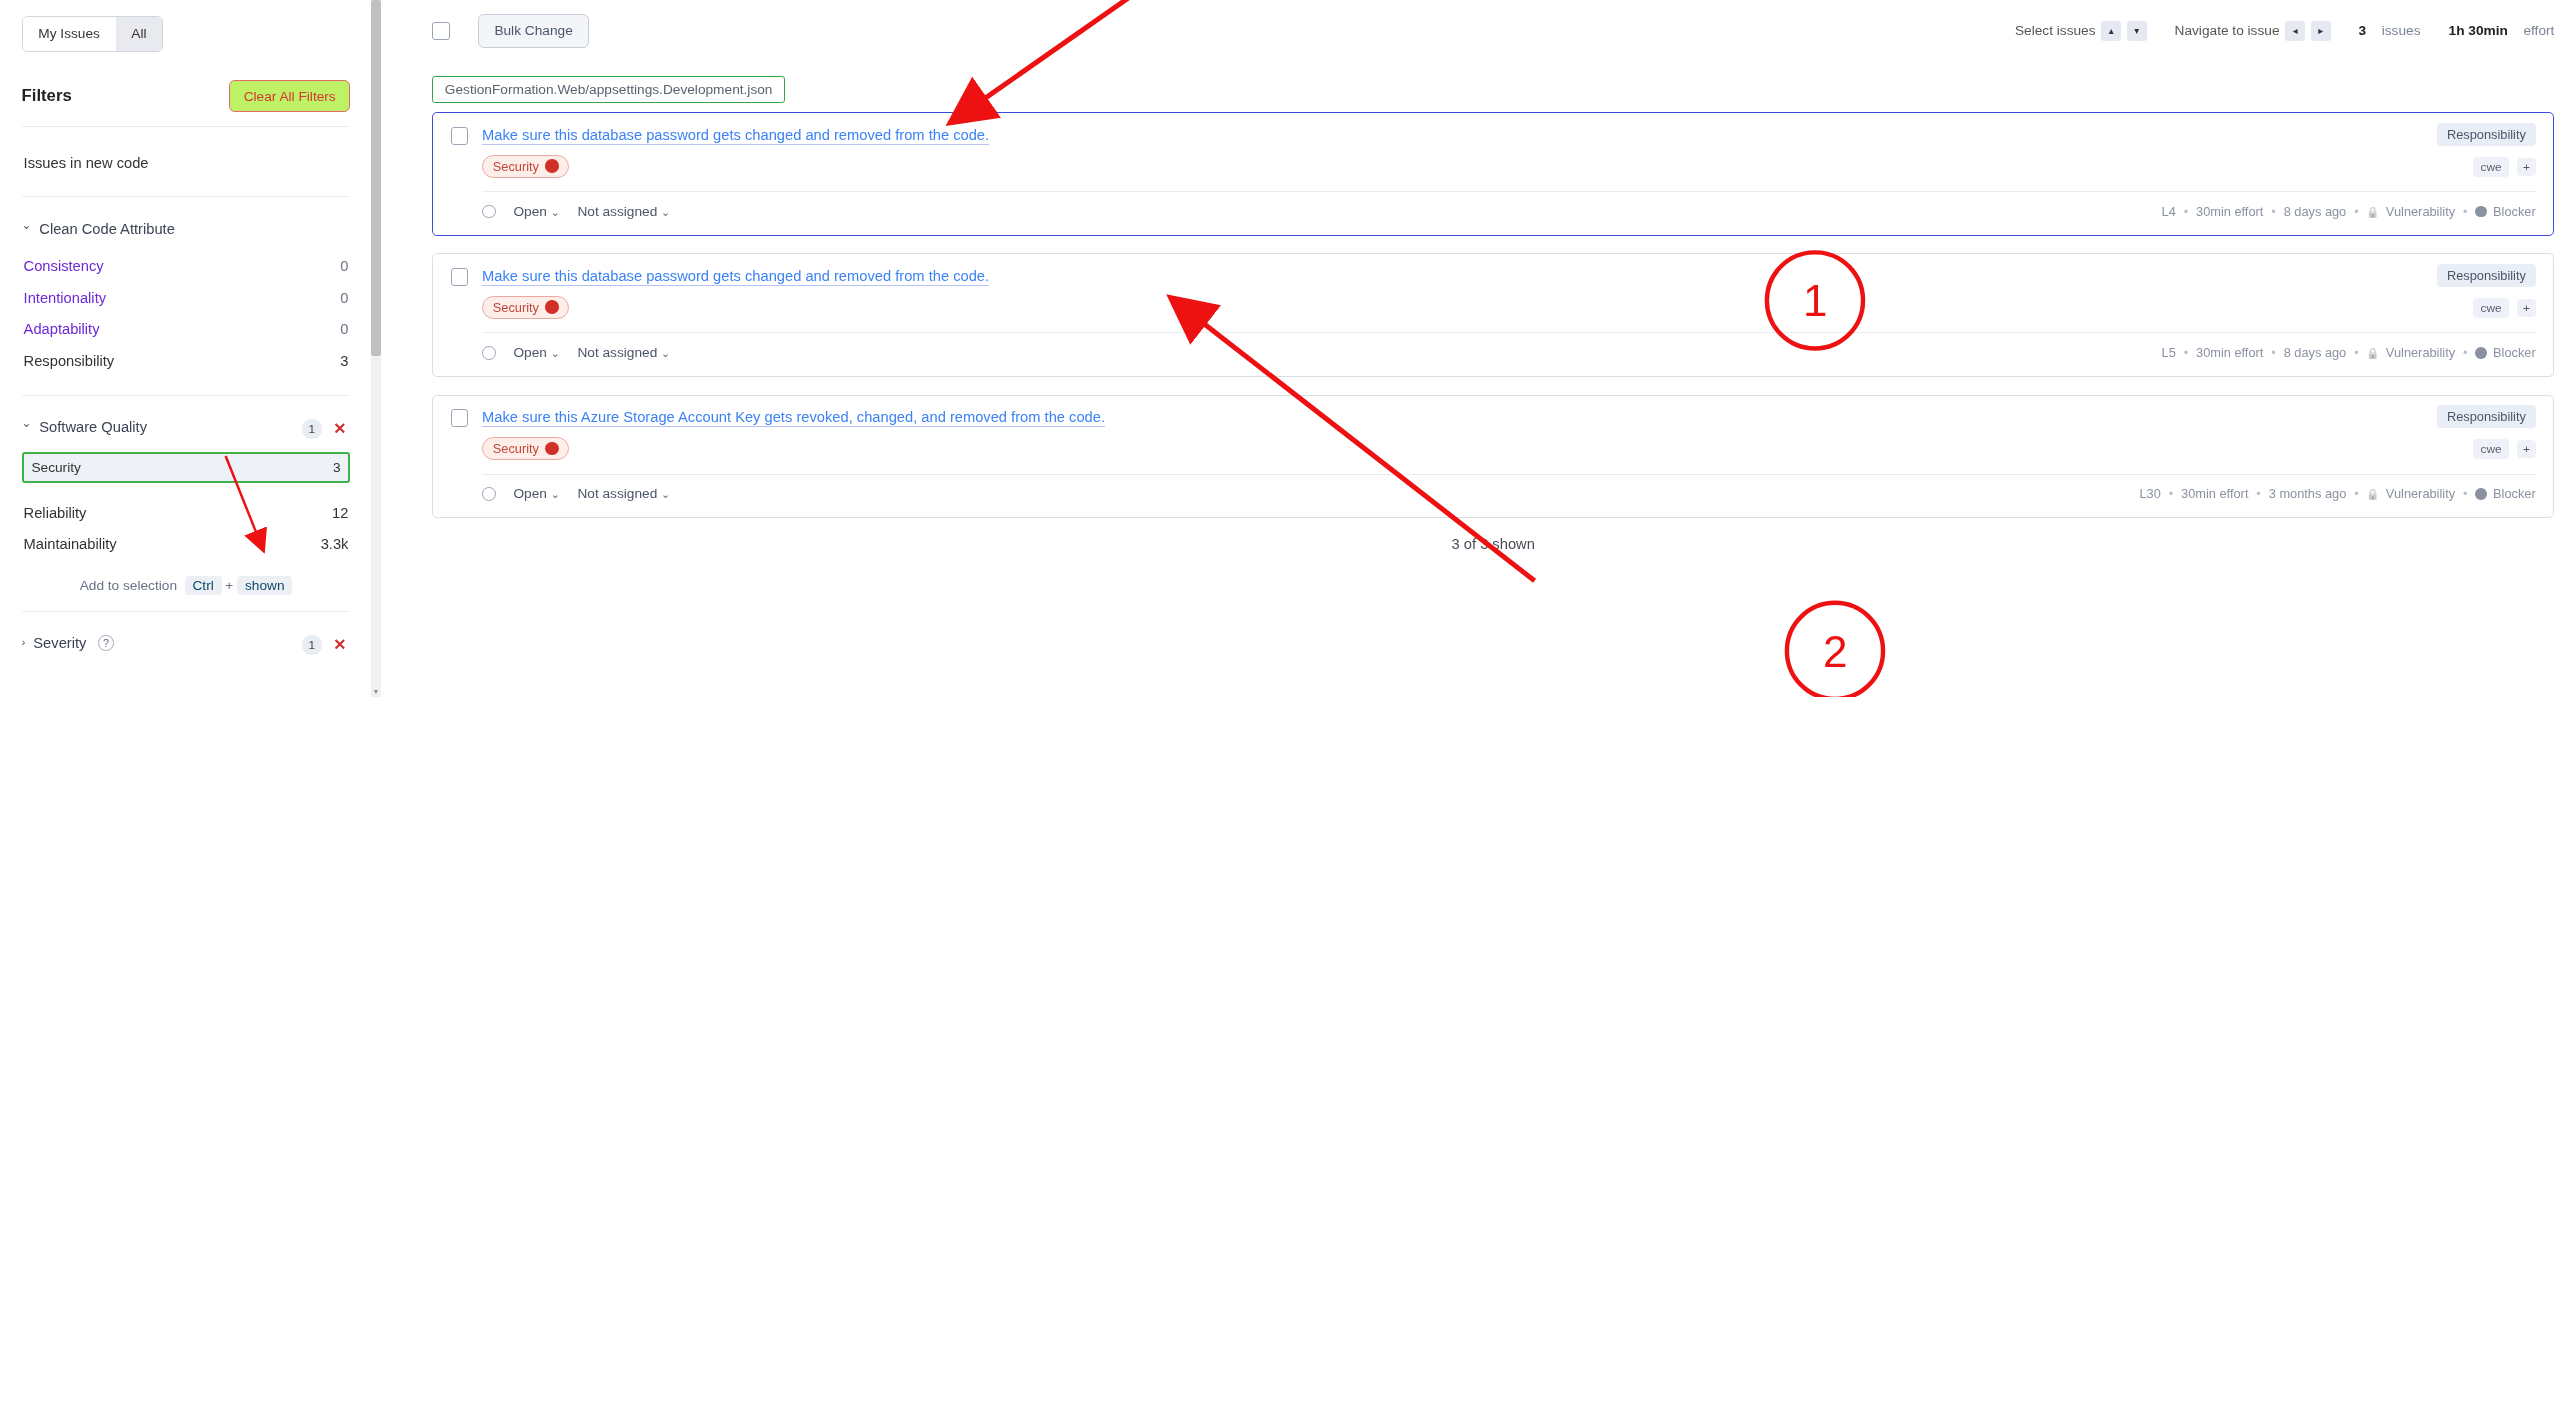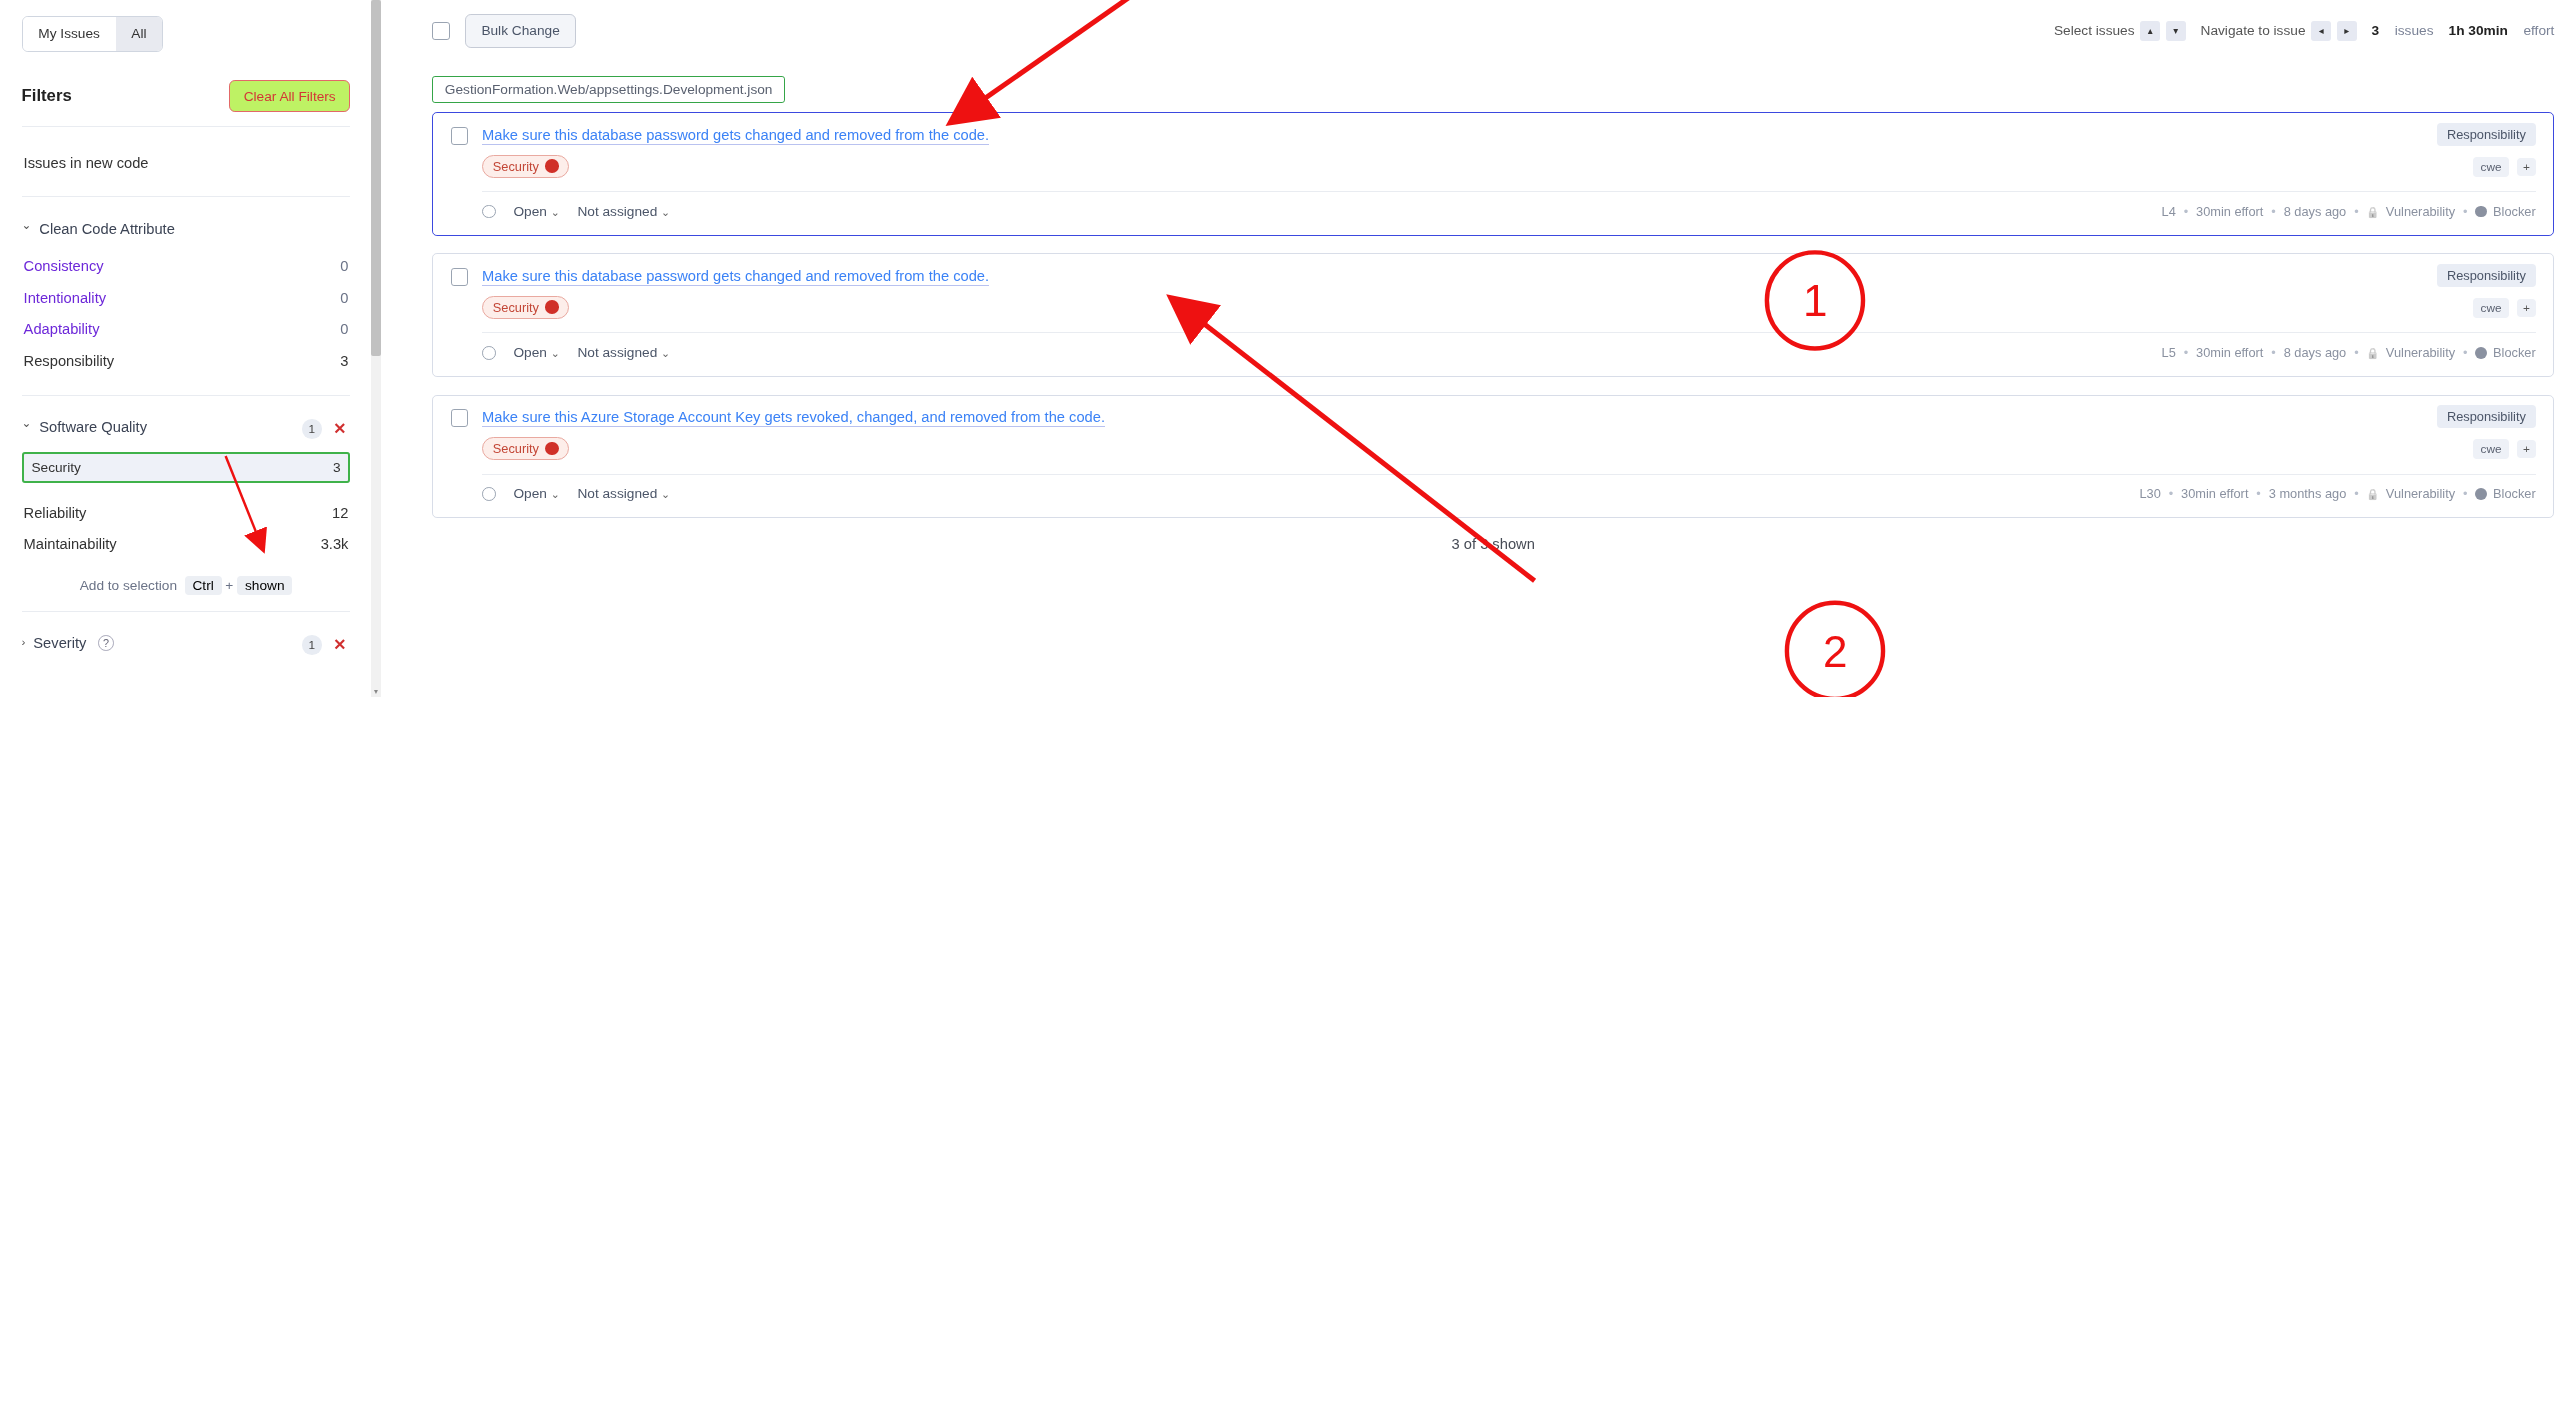--- a/index.html
+++ b/index.html
@@ -108,31 +108,31 @@
   .section-title .right-ctrls{ margin-left:auto; display:flex; align-items:center; gap:7.8px;}
   .facet-selected {
     border:2px solid #3fb24a; border-radius:2.9px;
     background:#eef1f8;
     padding:5.9px 7.8px;
     display:flex; justify-content:space-between;
     color:#333;
   }
   .add-hint { text-align:center; color:#6b7387; margin:17.7px 0 3.9px; font-size:13.7px;}
   .kbd {
-    background:#eceff4; padding:2px 7.8px; border-radius:3.9px; color:#000000;
+    background:#eceff4; padding:2px 7.8px; border-radius:3.9px; color:#0c4a6e;
   }
 
   
   .main {
     flex:1;
     padding: 13.7px 21.6px 29px 59px;
     position:relative;
   }
   .topbar {
-    display:flex; align-items:center; gap:15px;
+    display:flex; align-items:center; gap:28px;
     margin-bottom: 27.5px;
   }
   .cb {
     width:17.7px; height:17.7px; border:1.5px solid #9aa4b2;
     border-radius:2.9px; background:#fff; display:inline-block;
     flex-shrink:0;
   }
   .bulk-btn {
     border:1px solid #c6cbd6; background:#f3f5f9; color:#4b5568;
     padding:8.8px 15.7px; border-radius:5.9px; font-size:13.7px;

